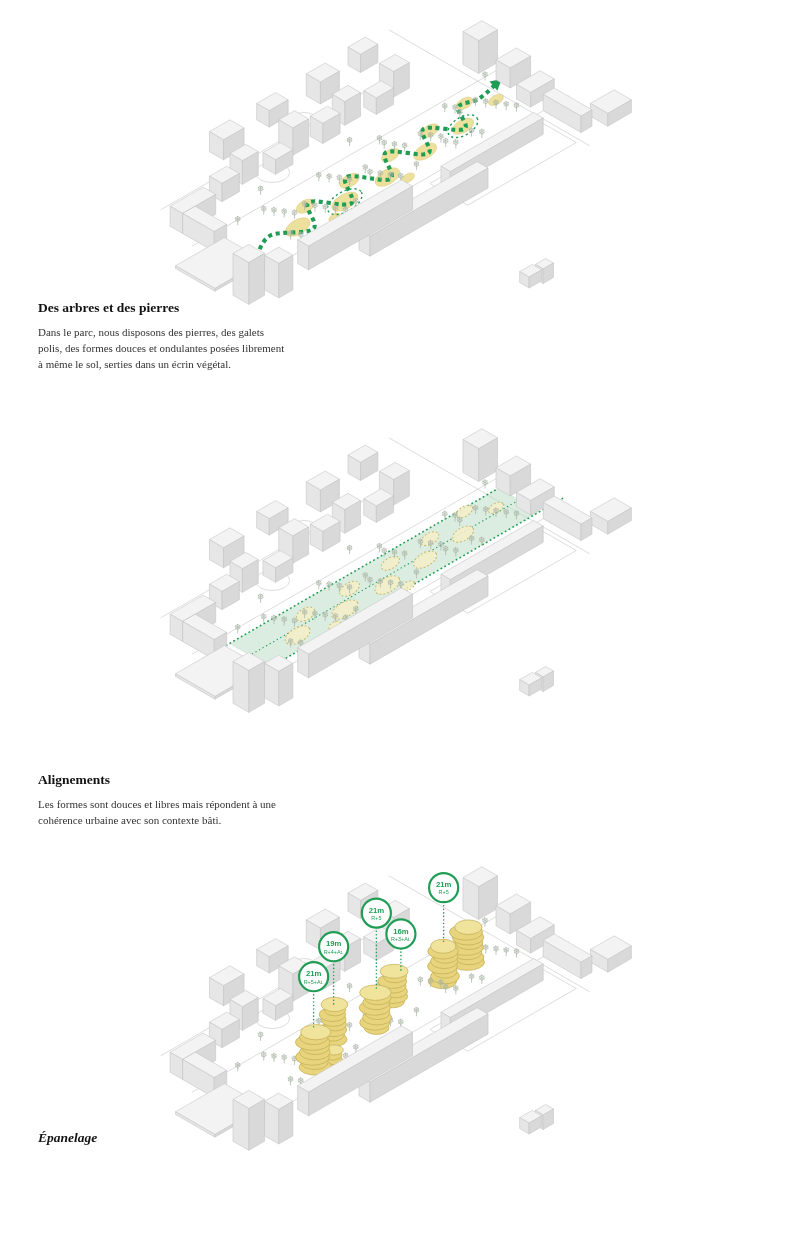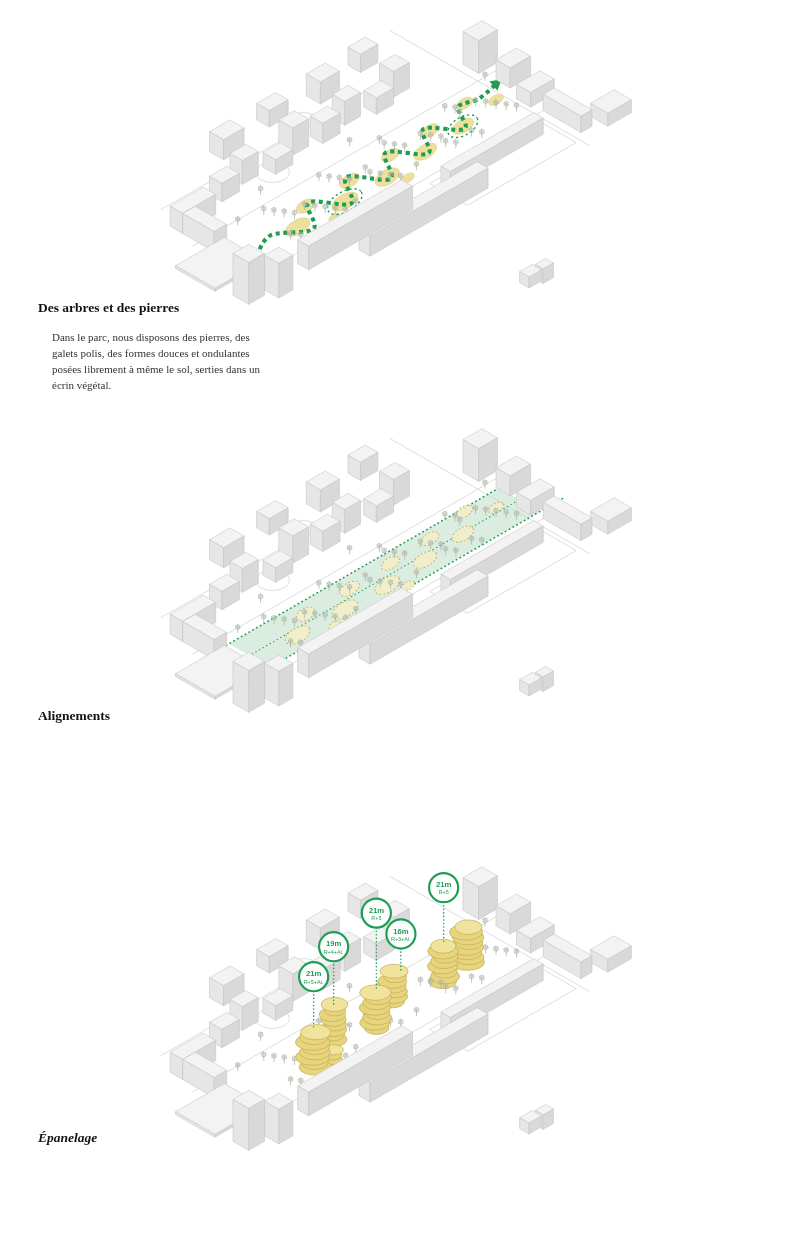--- a/index.html
+++ b/index.html
@@ -1,21 +1,21 @@
 <!DOCTYPE html>
 <html><head>
 <meta charset="utf-8">
 <style>
   html,body{margin:0;padding:0;background:#ffffff;}
   .page{position:relative;width:712px;height:1254px;background:#ffffff;overflow:hidden;
         font-family:"Liberation Serif",serif;}
   .diagram-svg{position:absolute;}
   .caption{position:absolute;left:38px;width:252px;}
   .caption h3{font-size:13.5px;font-weight:bold;color:#121212;margin:0 0 9px 0;}
-  .caption p{font-size:11px;line-height:1.45;color:#333333;margin:14px;}
+  .caption p{font-size:11px;line-height:1.45;color:#333333;margin:0;}
   .caption p.justify{text-align:justify;}
 </style>
 </head>
 <body>
 
 <div class="page">
 
   <div>
     <svg id="svg-0" class="diagram-svg" style="left:150px;top:18px;" width="500" height="300" viewBox="-100 -222 550 330">
         <g>
@@ -512,22 +512,23 @@
           <polygon points="-71.9,50.5 -28.6,75.5 -28.6,78.5 -71.9,53.5" fill="#e6e6e6" stroke="#c2c2c2" stroke-width="0.6" stroke-linejoin="round"></polygon>
           <polygon points="-28.6,75.5 25.1,44.5 25.1,47.5 -28.6,78.5" fill="#d9d9d9" stroke="#c2c2c2" stroke-width="0.6" stroke-linejoin="round"></polygon>
           <polygon points="26.0,39.0 41.6,30.0 57.2,39.0 41.6,48.0" fill="#f3f3f3" stroke="#c2c2c2" stroke-width="0.6" stroke-linejoin="round"></polygon>
           <polygon points="26.0,39.0 41.6,48.0 41.6,86.0 26.0,77.0" fill="#e6e6e6" stroke="#c2c2c2" stroke-width="0.6" stroke-linejoin="round"></polygon>
           <polygon points="41.6,48.0 57.2,39.0 57.2,77.0 41.6,86.0" fill="#d9d9d9" stroke="#c2c2c2" stroke-width="0.6" stroke-linejoin="round"></polygon>
           <polygon points="-8.7,37.0 8.7,27.0 26.0,37.0 8.7,47.0" fill="#f3f3f3" stroke="#c2c2c2" stroke-width="0.6" stroke-linejoin="round"></polygon>
           <polygon points="-8.7,37.0 8.7,47.0 8.7,93.0 -8.7,83.0" fill="#e6e6e6" stroke="#c2c2c2" stroke-width="0.6" stroke-linejoin="round"></polygon>
           <polygon points="8.7,47.0 26.0,37.0 26.0,83.0 8.7,93.0" fill="#d9d9d9" stroke="#c2c2c2" stroke-width="0.6" stroke-linejoin="round"></polygon>
         </g>
       </svg>
-    <div class="caption" style="top:708px;">
+    <div class="caption" style="top:772px;">
       <h3>Alignements</h3>
+      <p>Les formes sont douces et libres mais répondent à une cohérence urbaine avec son contexte bâti.</p>
     </div>
   </div>
 
   <div>
     <svg id="svg-2" class="diagram-svg" style="left:150px;top:864px;" width="500" height="300" viewBox="-100 -222 550 330">
         <g>
           <line x1="-53.7" y1="29.0" x2="297.0" y2="-173.5" stroke="#d9d9d9" stroke-width="1"></line>
           <line x1="10.4" y1="66.0" x2="361.1" y2="-136.5" stroke="#d9d9d9" stroke-width="1"></line>
           <line x1="-88.3" y1="-11.0" x2="171.5" y2="-161.0" stroke="#d9d9d9" stroke-width="1"></line>
           <line x1="162.8" y1="-209.0" x2="383.6" y2="-81.5" stroke="#d9d9d9" stroke-width="1"></line>

